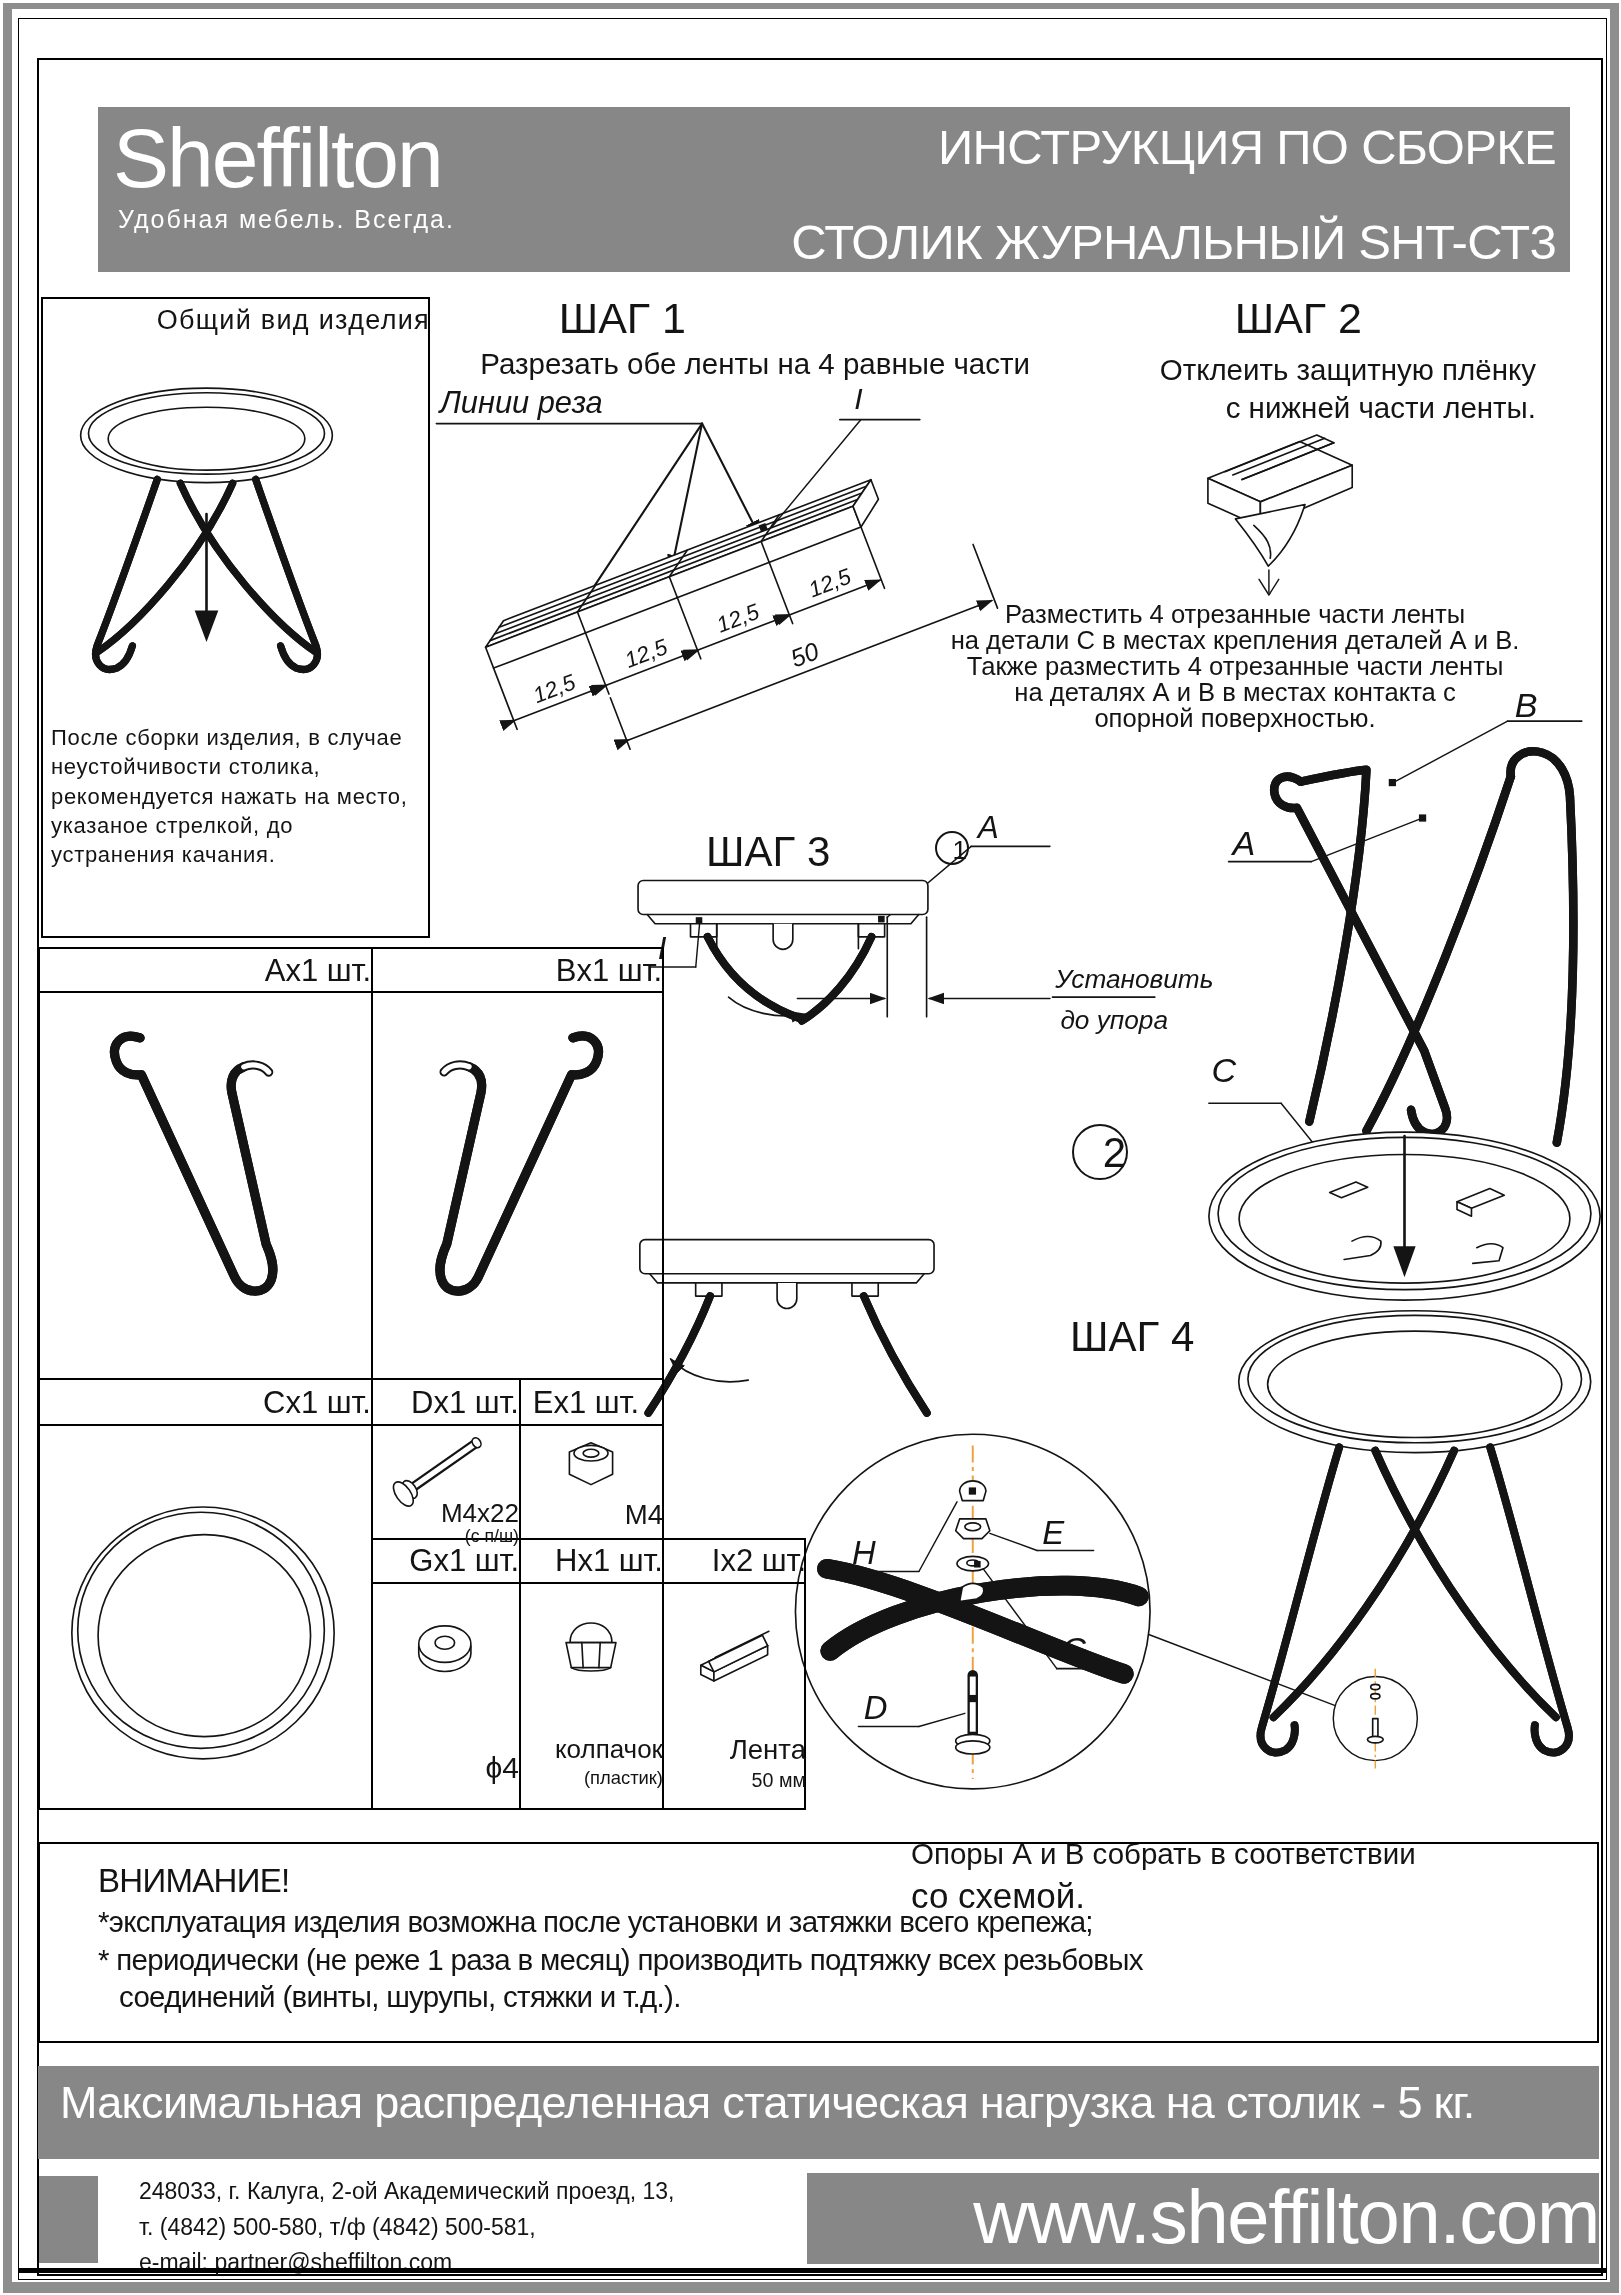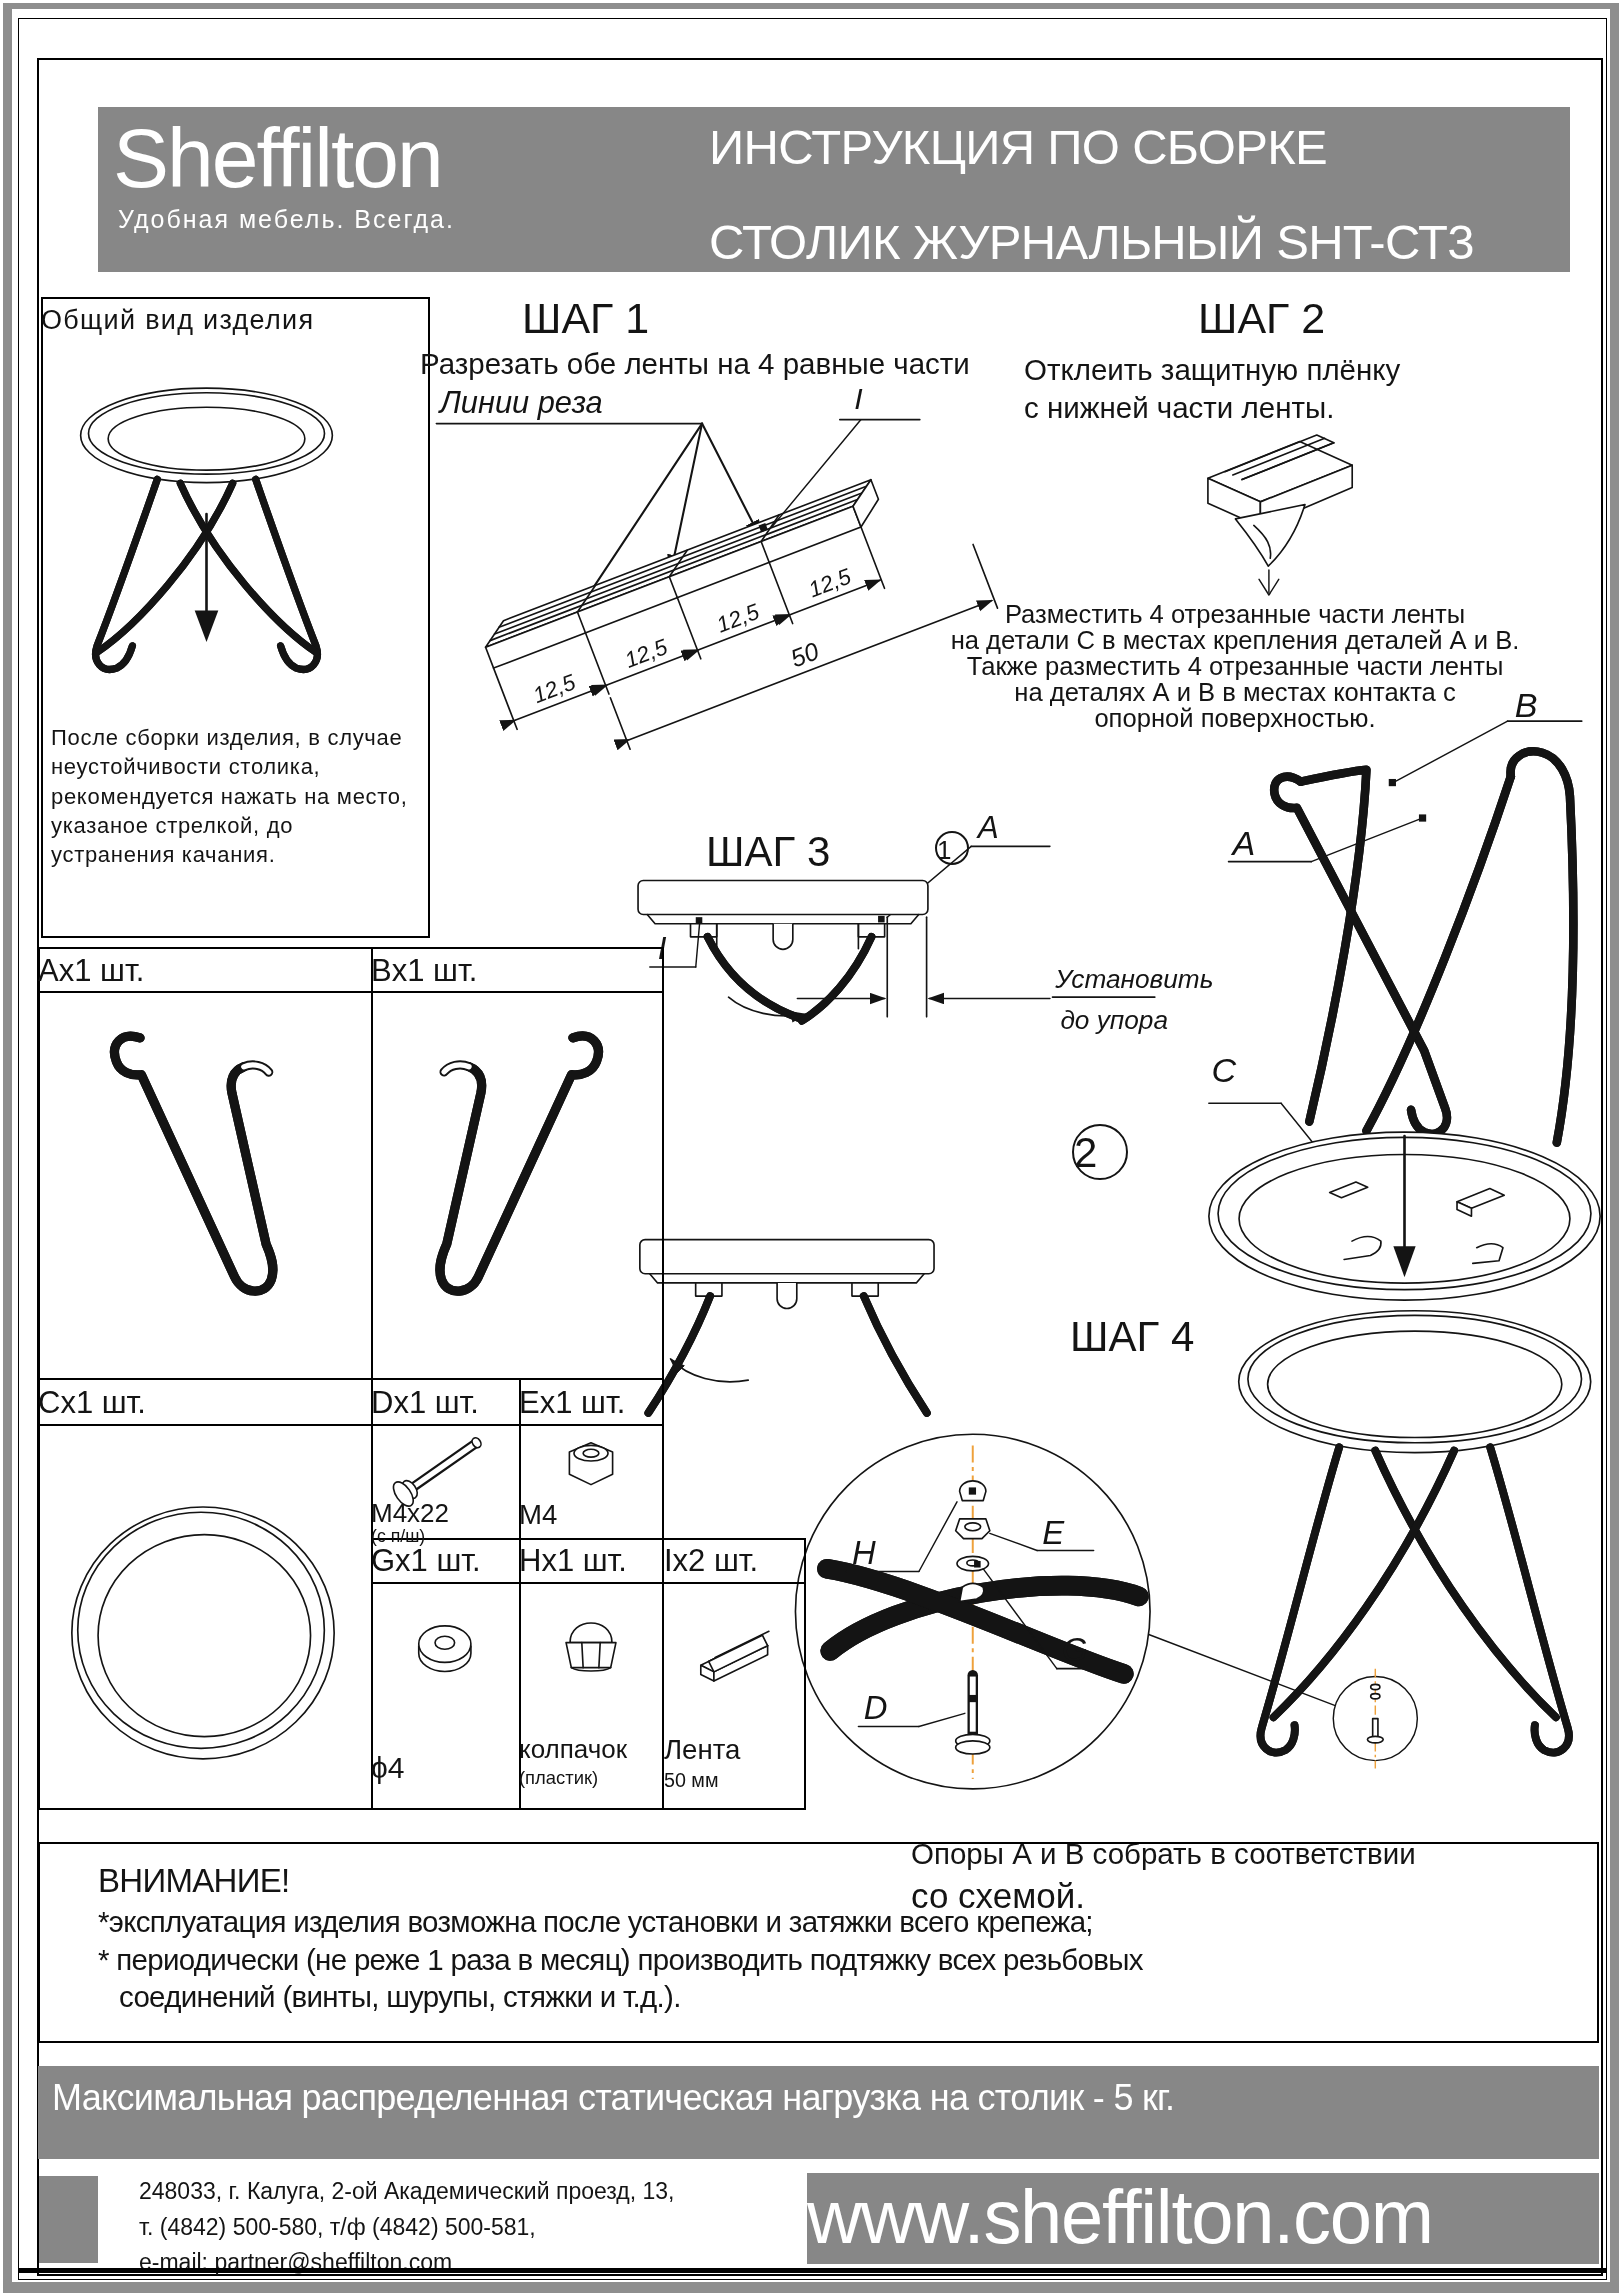--- a/index.html
+++ b/index.html
@@ -1,19 +1,19 @@
 <!DOCTYPE html>
 <html style="font-size:10.5px"><head>
 <meta charset="utf-8">
 <style>
   html,body{margin:0;padding:0;background:#e8e8e8;}
   #page{position:relative;width:1621px;height:2295px;background:#ffffff;overflow:hidden;
         font-family:"Liberation Sans",sans-serif;color:#141414;}
   .abs{position:absolute;}
-  .ctr{text-align:left;}
+  .ctr{text-align:right;}
   .b{font-weight:normal;}
   .it{font-style:italic;}
   .narrow{letter-spacing:-0.7px;}
   .wh{color:#ffffff;}
   .gray{background:#878787;}
   .edge{background:#8e8e8e;}
   .blk{background:#000;}
   svg{position:absolute;overflow:visible;}
   svg text{font-family:"Liberation Sans",sans-serif;fill:#141414;}
   .ln{fill:none;stroke:#141414;stroke-width:2.5;stroke-linecap:round;stroke-linejoin:round;}
@@ -397,21 +397,21 @@
   <div class="abs ctr" style="left:664px;top:1734px;width:142px;font-size:27.6px;">Лента</div>
   <div class="abs ctr" style="left:664px;top:1769px;width:142px;font-size:19.7px;">50 мм</div>
 
   <div class="abs" style="left:38px;top:1842px;width:1561px;height:201px;border:2.6px solid #000;box-sizing:border-box;"></div>
   <div class="abs b narrow" style="left:98px;top:1862px;font-size:33px;">ВНИМАНИЕ!</div>
   <div class="abs b narrow" style="left:98px;top:1905px;font-size:29.5px;">*эксплуатация изделия возможна после установки и затяжки всего крепежа;</div>
   <div class="abs b narrow" style="left:98px;top:1943px;font-size:29.5px;">* периодически (не реже 1 раза в месяц) производить подтяжку всех резьбовых</div>
   <div class="abs b narrow" style="left:119px;top:1980px;font-size:29.5px;">соединений (винты, шурупы, стяжки и т.д.).</div>
 
   <div class="abs gray" style="left:38px;top:2066px;width:1561px;height:93px;"></div>
-  <div class="abs wh b narrow" style="left:52px;top:2077px;width:1529px;font-size:36px;">Максимальная распределенная статическая нагрузка на столик - 5 кг.</div>
+  <div class="abs wh b narrow" style="left:60px;top:2077px;width:1529px;font-size:45px;">Максимальная распределенная статическая нагрузка на столик - 5 кг.</div>
 
   <div class="abs gray" style="left:39px;top:2176px;width:59px;height:87px;"></div>
   <div class="abs" style="left:139px;top:2178px;font-size:23px;">248033, г. Калуга, 2-ой Академический проезд, 13,</div>
   <div class="abs" style="left:139px;top:2214px;font-size:23px;">т. (4842) 500-580, т/ф (4842) 500-581,</div>
   <div class="abs" style="left:139px;top:2249px;font-size:23px;">e-mail: partner@sheffilton.com</div>
   <div class="abs gray ctr" style="left:807px;top:2173px;width:792px;height:91px;">
     <span class="wh" style="font-size:76px;line-height:87px;letter-spacing:-1.3px;">www.sheffilton.com</span>
   </div>
   <div class="abs blk" style="left:17.7px;top:2268px;width:1589px;height:4.6px;"></div>
 

